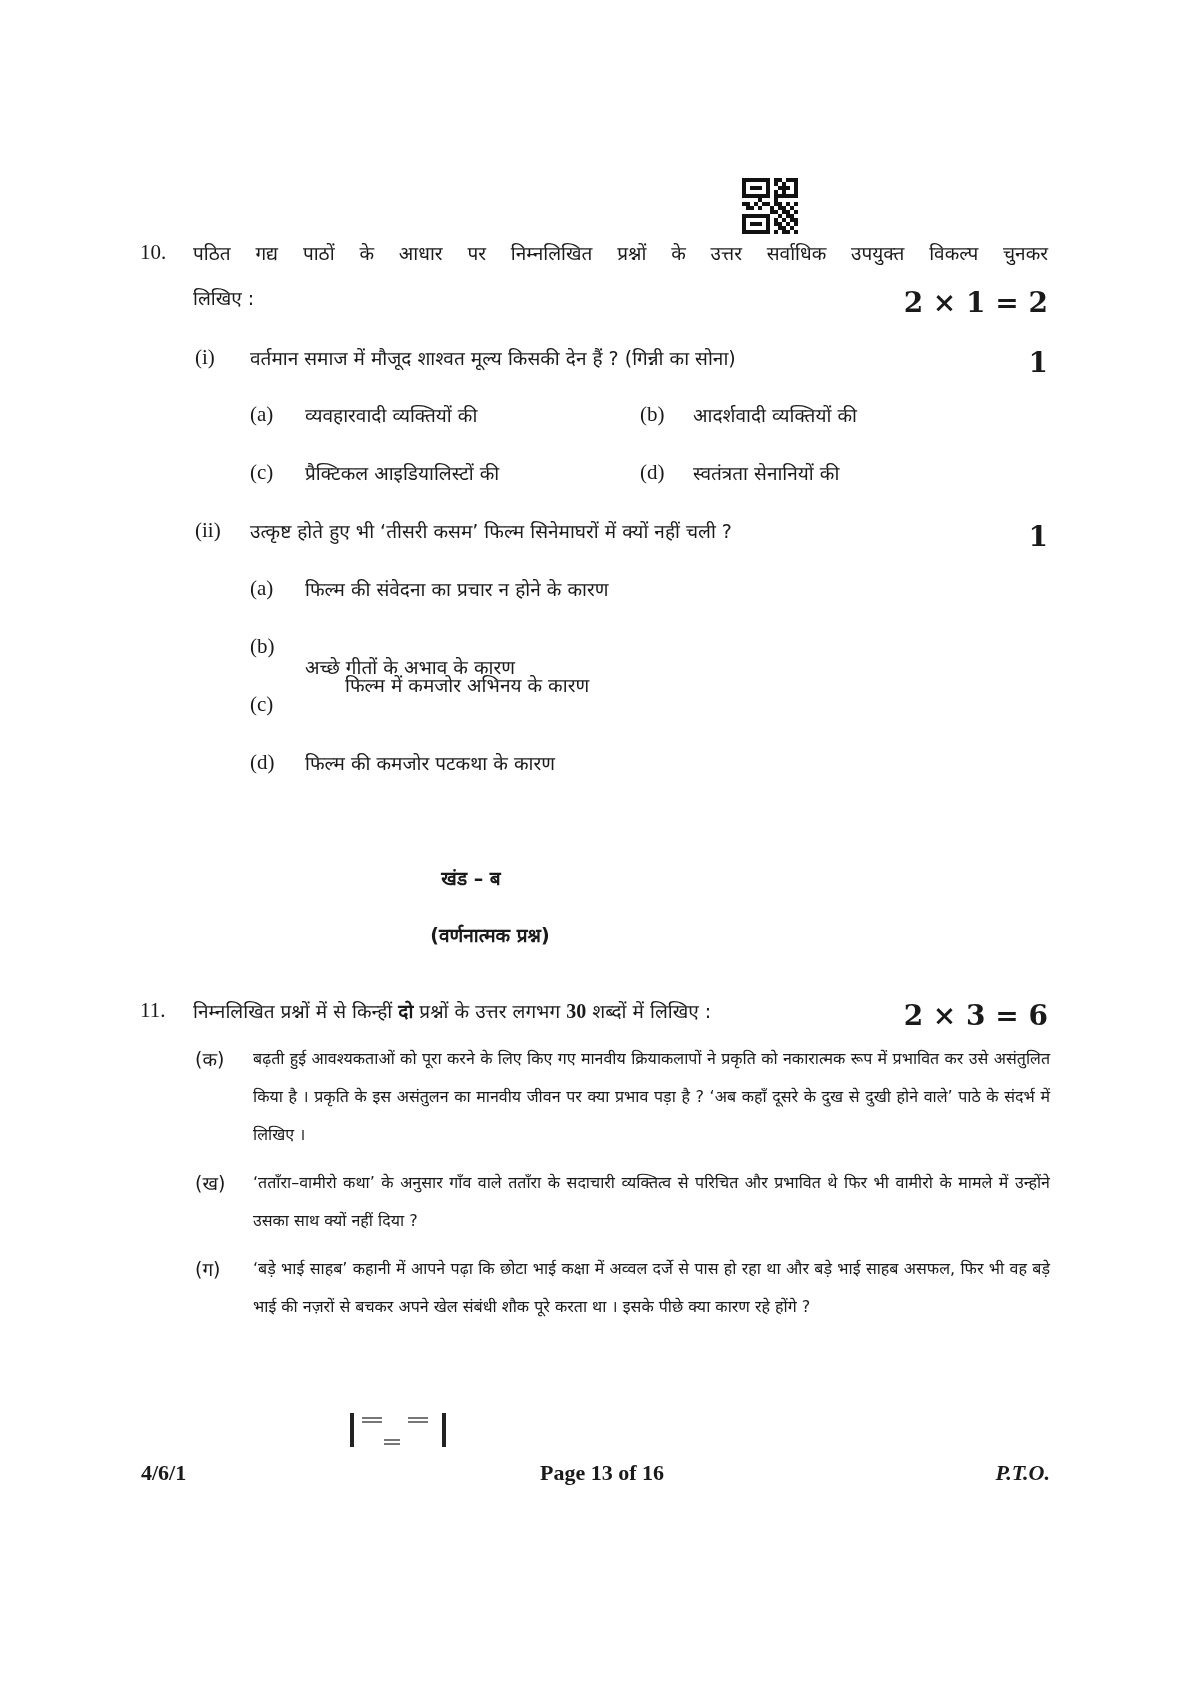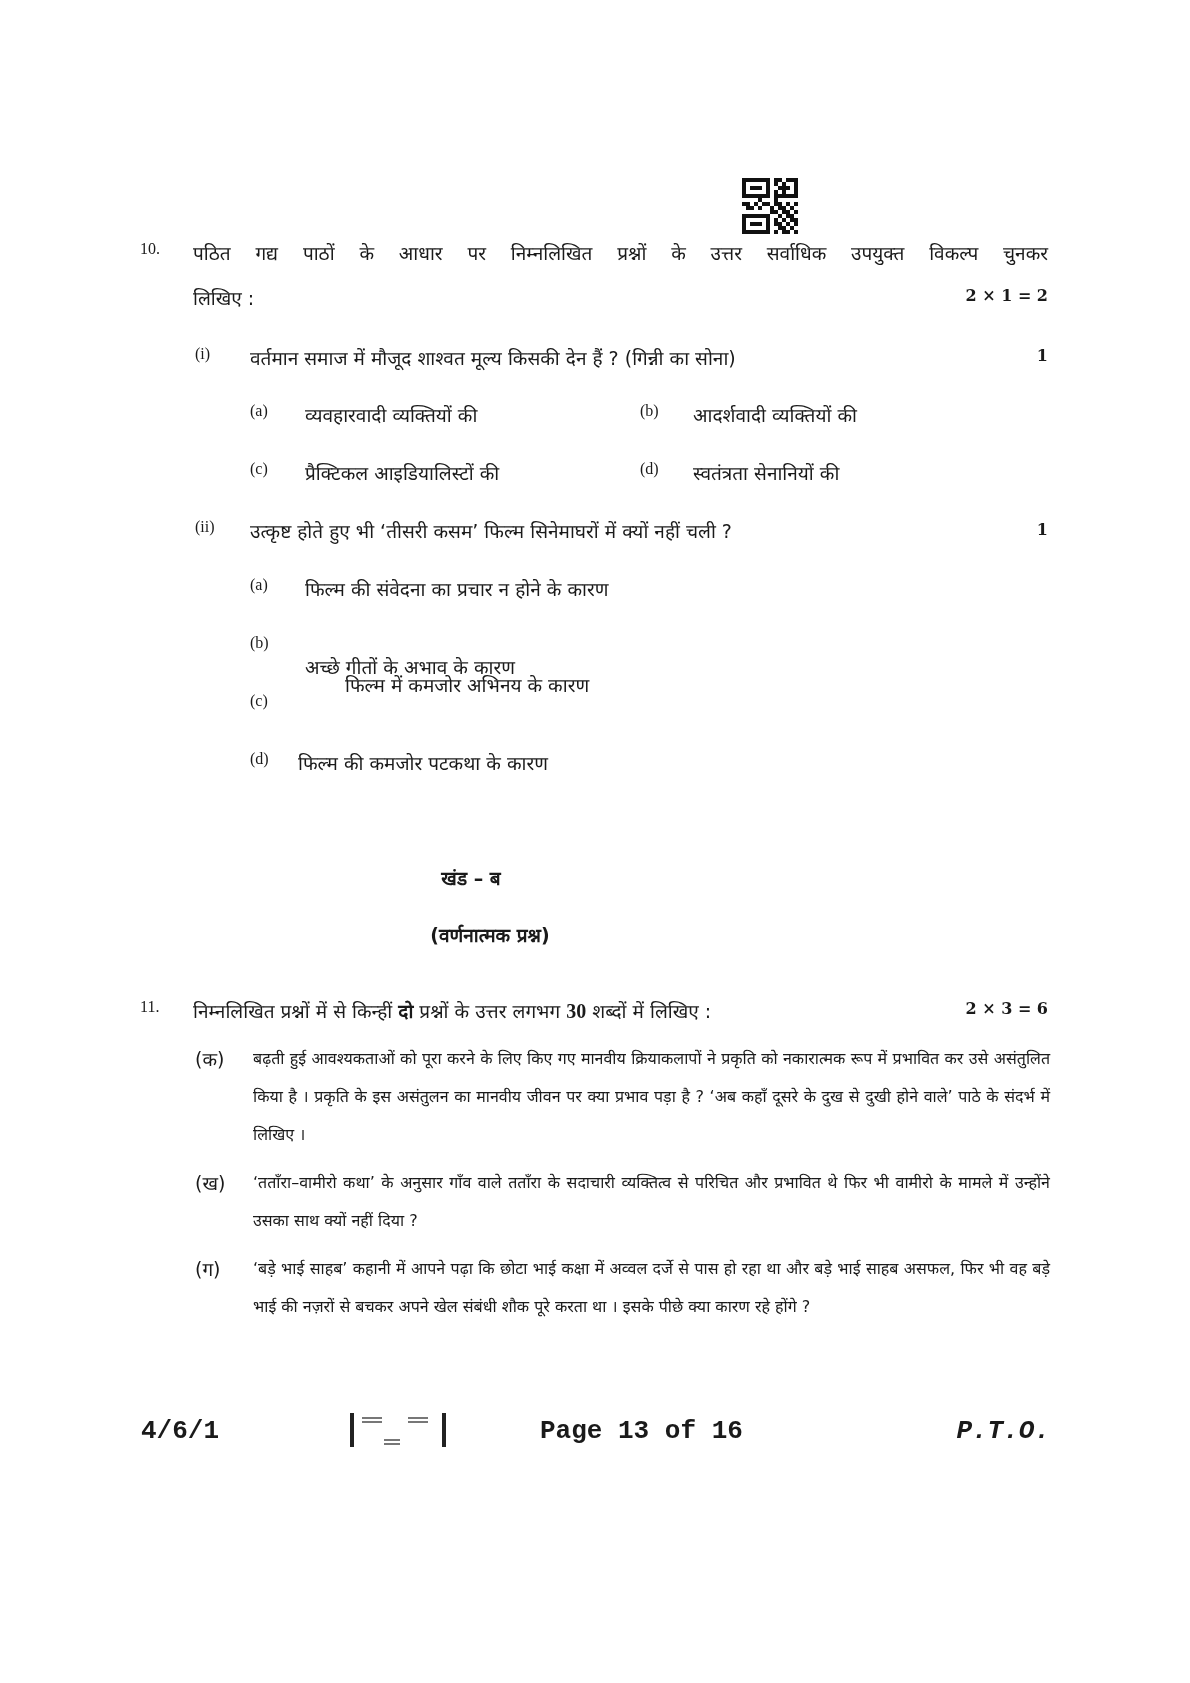--- a/index.html
+++ b/index.html
@@ -3,35 +3,35 @@
   <meta charset="utf-8">
   <style>
     html, body { margin: 0; padding: 0; background: #ffffff; }
     body {
       width: 1190px; height: 1683px; position: relative; overflow: hidden;
       font-family: "DejaVu Serif", "Liberation Serif", serif;
       color: #1a1a1a;
     }
     .abs { position: absolute; white-space: nowrap; }
     .hi { font-family: "DejaVu Sans", "Liberation Sans", sans-serif; font-size: 19px; }
-    .roman { font-family: "Liberation Serif", "DejaVu Serif", serif; font-size: 16px; }
+    .roman { font-family: "Liberation Serif", "DejaVu Serif", serif; font-size: 21px; }
     .bold { font-weight: bold; }
-    .marks { font-family: "DejaVu Serif", "Liberation Serif", serif; font-weight: bold; font-size: 16px; text-align: left; }
+    .marks { font-family: "DejaVu Serif", "Liberation Serif", serif; font-weight: bold; font-size: 28px; text-align: left; }
     .para {
       position: absolute; font-family: "DejaVu Sans", "Liberation Sans", sans-serif;
       font-size: 16px; line-height: 38px; text-align: justify; white-space: normal;
     }
     .qr {
       position: absolute; left: 742px; top: 178px; width: 56px; height: 56px;
       display: grid; grid-template-columns: repeat(14, 4px); grid-template-rows: repeat(14, 4px);
     }
     .qr span { display: block; width: 4px; height: 4px; }
     .qr span.b { background: #111; }
     .barcode { position: absolute; left: 350px; top: 1413px; width: 100px; height: 34px; }
-    .footer-text { font-family: Liberation Mono, monospace; font-weight: bold; font-size: 26px; }
+    .footer-text { font-family: Liberation Serif, serif; font-weight: bold; font-size: 22px; margin-top: 44px; }
   </style>
 </head>
 <body>
 
 <div class="qr" id="qr">
     <span class="b"></span>
     <span class="b"></span>
     <span class="b"></span>
     <span class="b"></span>
     <span class="b"></span>
@@ -251,21 +251,21 @@
 <div class="abs hi" style="left:250px; top:518px;">उत्कृष्ट होते हुए भी ‘तीसरी कसम’ फिल्म सिनेमाघरों में क्यों नहीं चली ?</div>
 <div class="abs marks" style="right:142px; top:520px;">1</div>
 
 <div class="abs roman" style="left:250px; top:576px;">(a)</div>
 <div class="abs hi" style="left:305px; top:576px;">फिल्म की संवेदना का प्रचार न होने के कारण</div>
 <div class="abs roman" style="left:250px; top:634px;">(b)</div>
 <div class="abs hi" style="left:305px; top:654px;">अच्छे गीतों के अभाव के कारण</div>
 <div class="abs roman" style="left:250px; top:692px;">(c)</div>
 <div class="abs hi" style="left:305px; top:672px;margin-left:40px;">फिल्म में कमजोर अभिनय के कारण</div>
 <div class="abs roman" style="left:250px; top:750px;">(d)</div>
-<div class="abs hi" style="left:298px; top:750px;">फिल्म की कमजोर पटकथा के कारण</div>
+<div class="abs hi" style="left:305px; top:750px;">फिल्म की कमजोर पटकथा के कारण</div>
 
 <div class="abs hi bold" style="left:0; width:942px; text-align:center; top:865px;">खंड – ब</div>
 <div class="abs hi bold" style="left:0; width:980px; text-align:center; top:922px;">(वर्णनात्मक प्रश्न)</div>
 
 <div class="abs roman" style="left:140px; top:998px;">11.</div>
 <div class="abs hi" style="left:193px; top:998px;"><span>निम्नलिखित प्रश्नों में से किन्हीं </span><b>दो</b><span> प्रश्नों के उत्तर लगभग </span><b class="roman" style="font-size:20px;">30</b><span> शब्दों में लिखिए :</span></div>
 <div class="abs marks" style="right:142px; top:999px;">2 × 3 = 6</div>
 
 <div class="abs hi" style="left:195px; top:1046px;">(क)</div>
 <div class="para" style="left:253px; top:1040px; width:797px;">बढ़ती हुई आवश्यकताओं को पूरा करने के लिए किए गए मानवीय क्रियाकलापों ने प्रकृति को नकारात्मक रूप में प्रभावित कर उसे असंतुलित किया है । प्रकृति के इस असंतुलन का मानवीय जीवन पर क्या प्रभाव पड़ा है ? ‘अब कहाँ दूसरे के दुख से दुखी होने वाले’ पाठे के संदर्भ में लिखिए ।</div>

